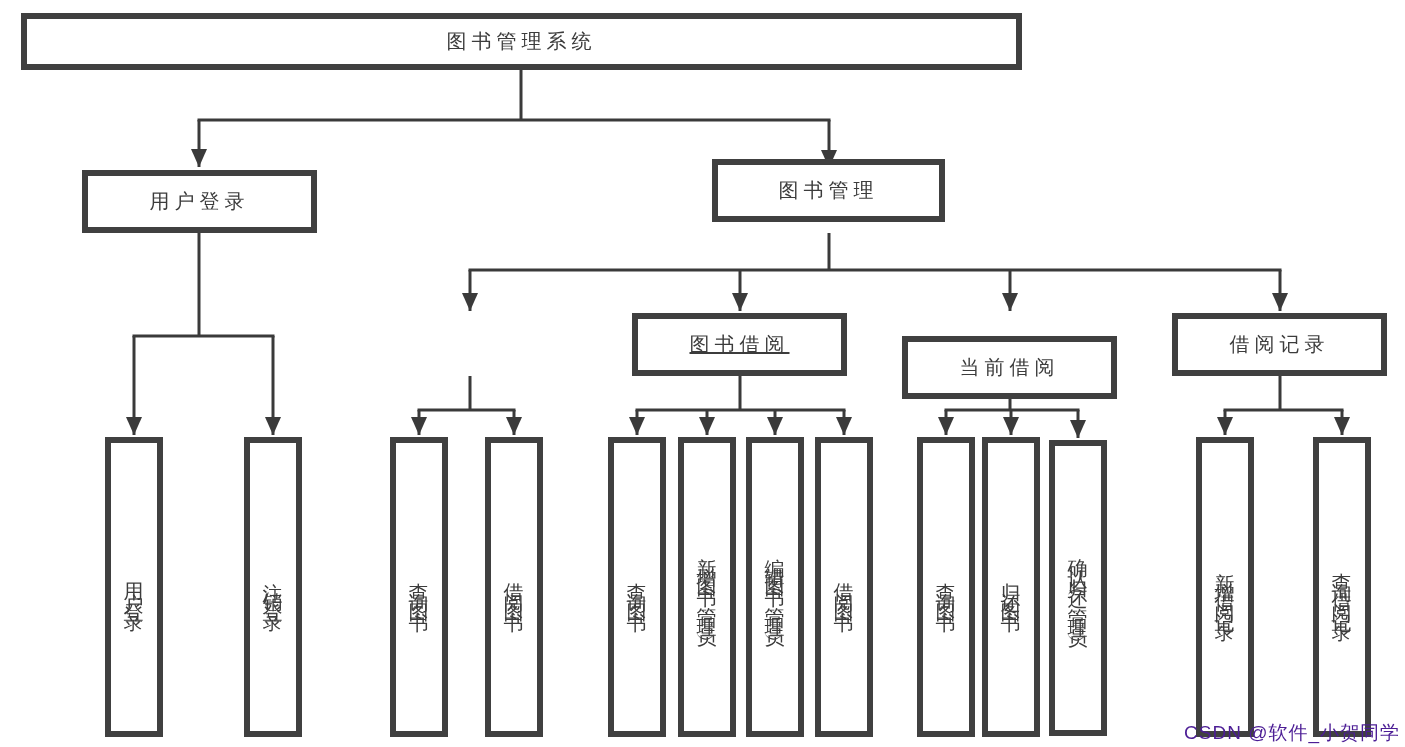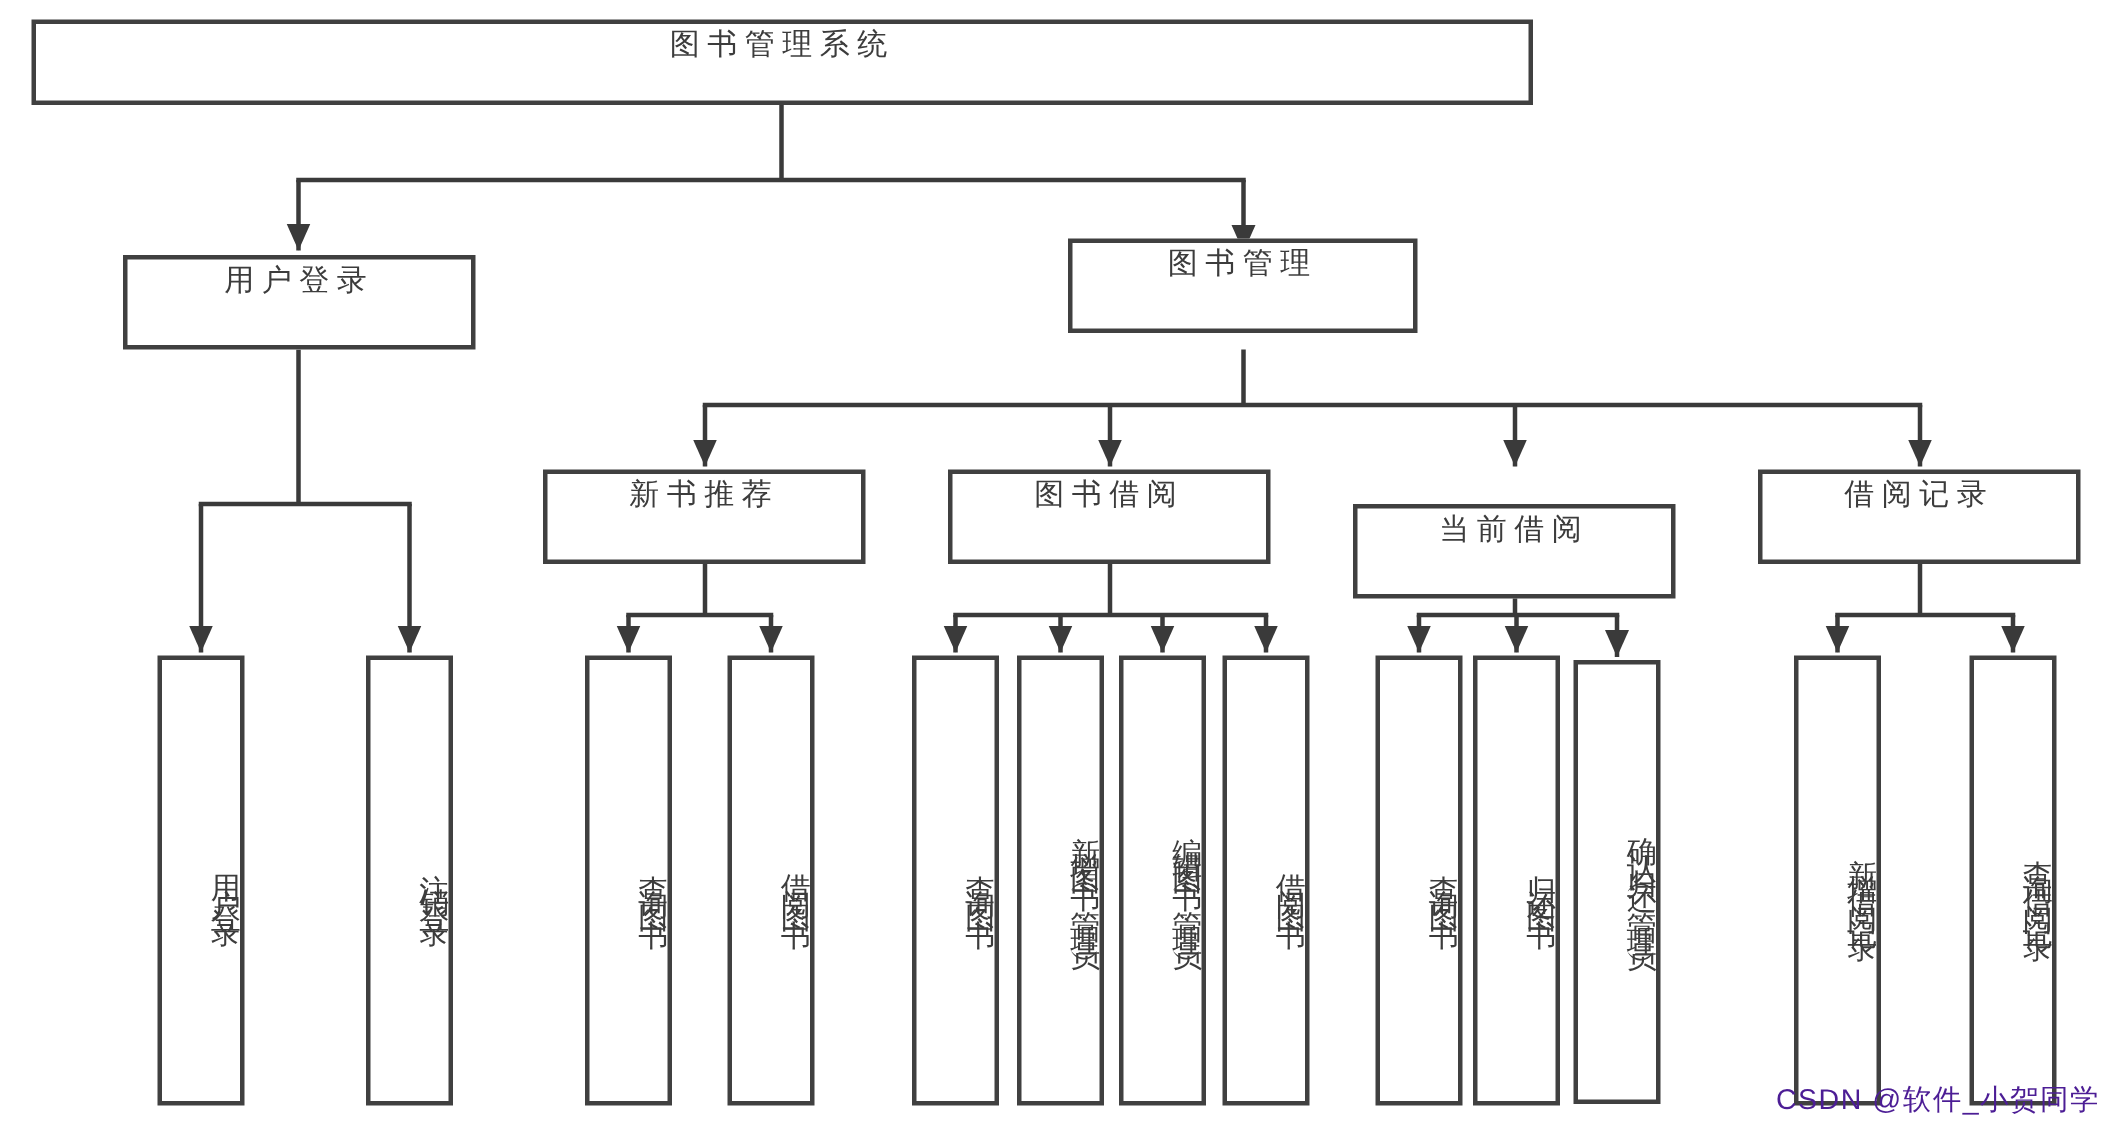--- a/index.html
+++ b/index.html
@@ -13,23 +13,23 @@
   }
   .edges {
     position: absolute;
     left: 0; top: 0;
     width: 1405px; height: 747px;
   }
   .box {
     position: absolute;
     box-sizing: border-box;
     background: #ffffff;
-    border: 3px solid #404040;
+    border: 6px solid #404040;
     display: flex;
-    align-items: flex-start;
+    align-items: center;
     justify-content: center;
     color: #3c3c3c;
     font-size: 20px;
   }
   .hbox span { letter-spacing: 5px; white-space: nowrap; }
   .vbox {
     writing-mode: vertical-rl;
     text-orientation: mixed;
   }
   .vbox span { letter-spacing: 10px; line-height: 1; }
@@ -102,24 +102,21 @@
     <span>图书管理系统</span>
   </div>
 
   <div class="box hbox" style="left:82px; top:170px; width:235px; height:63px;">
     <span>用户登录</span>
   </div>
   <div class="box hbox" style="left:712px; top:159px; width:233px; height:63px;">
     <span>图书管理</span>
   </div>
 
-  <div class="box hbox" style="left:362px; top:313px; width:215px; height:63px;">
-    <span>新书推荐</span>
-  </div>
-  <div class="box hbox" style="left:632px; top:313px; width:215px; height:63px;">
+  <div class="box hbox" style="left:632px; top:313px; width:215px; height:63px;text-decoration:underline;">
     <span>图书借阅</span>
   </div>
   <div class="box hbox" style="left:902px; top:313px; width:215px; height:63px;margin-top:23px;">
     <span>当前借阅</span>
   </div>
   <div class="box hbox" style="left:1172px; top:313px; width:215px; height:63px;">
     <span>借阅记录</span>
   </div>
 
   <div class="box vbox" style="left:105px; top:437px; width:58px; height:300px;">

